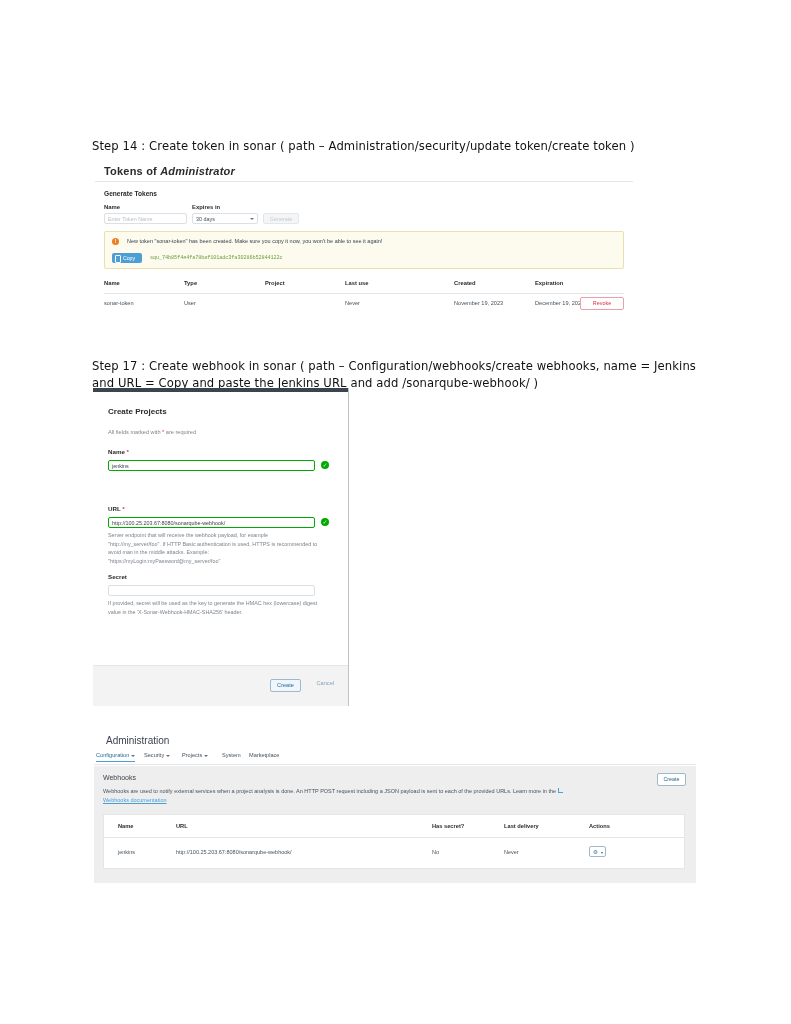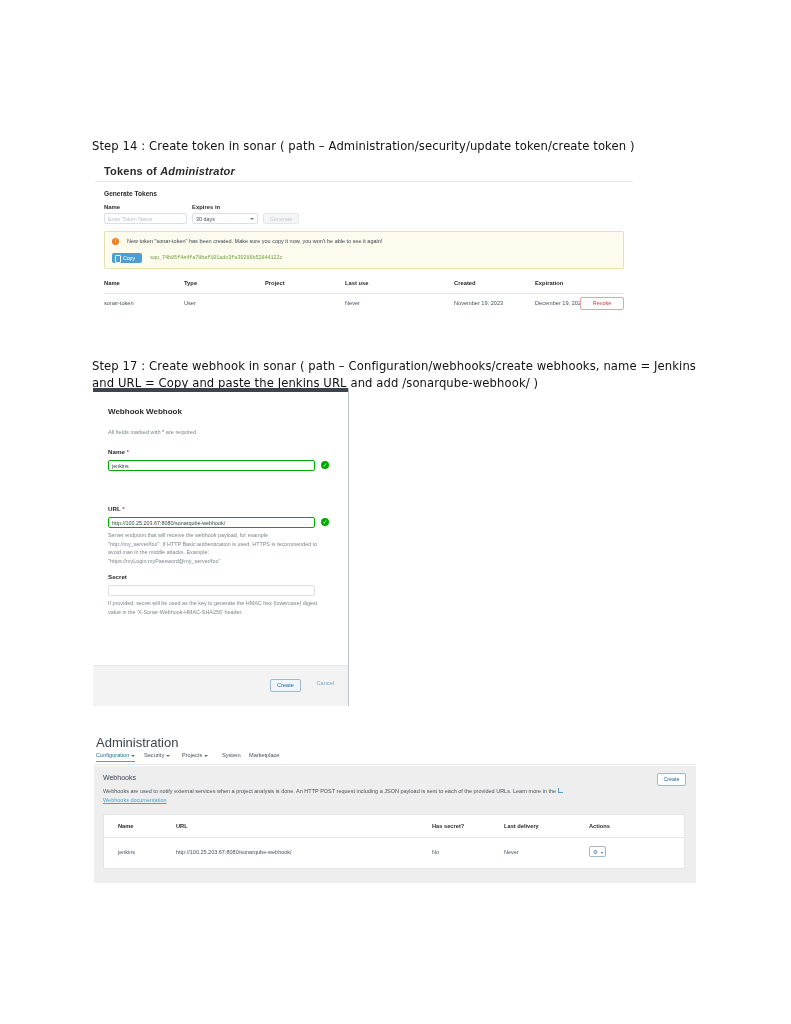--- a/index.html
+++ b/index.html
@@ -355,22 +355,22 @@
   
   #shot-admin {
     left: 94px;
     top: 733px;
     width: 602px;
     height: 150px;
     background: #fff;
   }
   #shot-admin .adm-title {
     position: absolute;
-    left: 2px; top: 2px;
-    font-size: 13px;
+    left: 12px; top: 2px;
+    font-size: 10px;
     color: #3c4450;
   }
   #shot-admin .navbar {
     position: absolute;
     left: 0; top: 19px;
     width: 602px; height: 12px;
     border-bottom: 1px solid #e4e6e8;
   }
   #shot-admin .nav-item {
     position: absolute;
@@ -554,21 +554,21 @@
         <span class="revoke-btn">Revoke</span>
       </div>
     </div>
   </div>
 
   <div class="step-heading" id="step15-heading">Step 17 : Create webhook in sonar ( path – Configuration/webhooks/create webhooks, name = Jenkins and URL = Copy and paste the Jenkins URL and add /sonarqube-webhook/ )</div>
 
   <div class="shot" id="shot-modal">
     <div class="topbar"></div>
 
-    <div class="m-title">Webhook Webhook</div>
+    <div class="m-title">Create Projects</div>
 
     <div class="m-sub"><span>All fields marked with </span><span class="req">*</span><span> are required</span></div>
 
     <div class="f-label" id="lbl-wh-name"><span>Name</span>
       <span class="req">*</span></div>
     <div class="f-input valid" id="in-wh-name">
       <span>jenkins</span>
     </div>
     <div class="tick" id="tick-name">✓</div>
 

